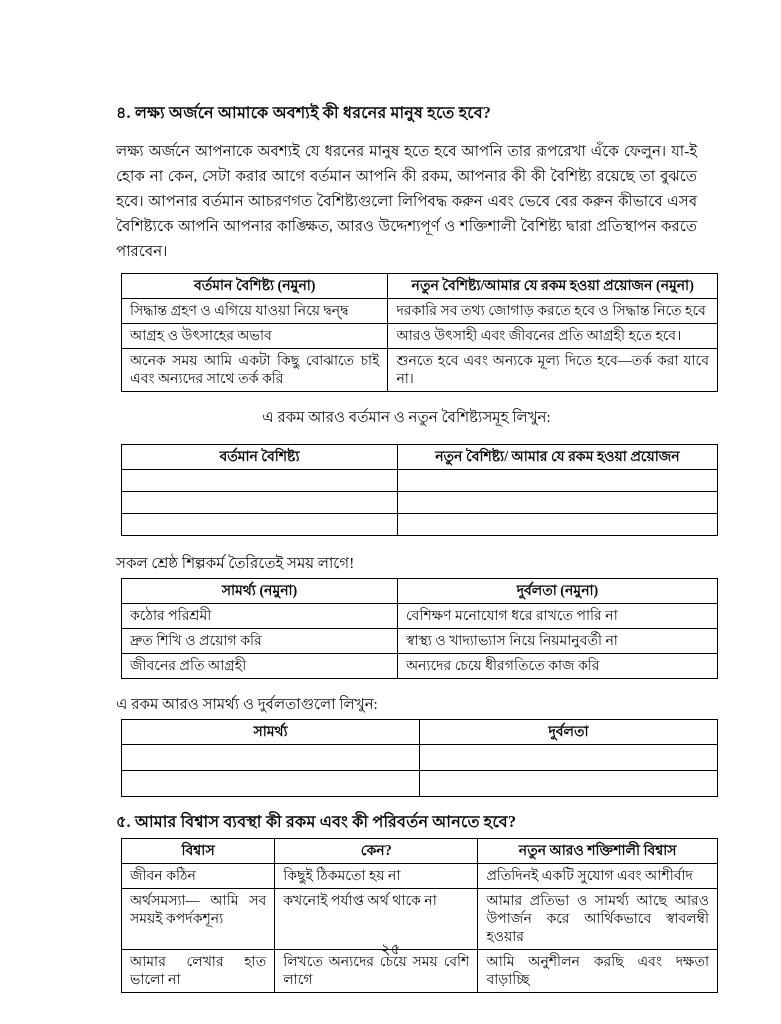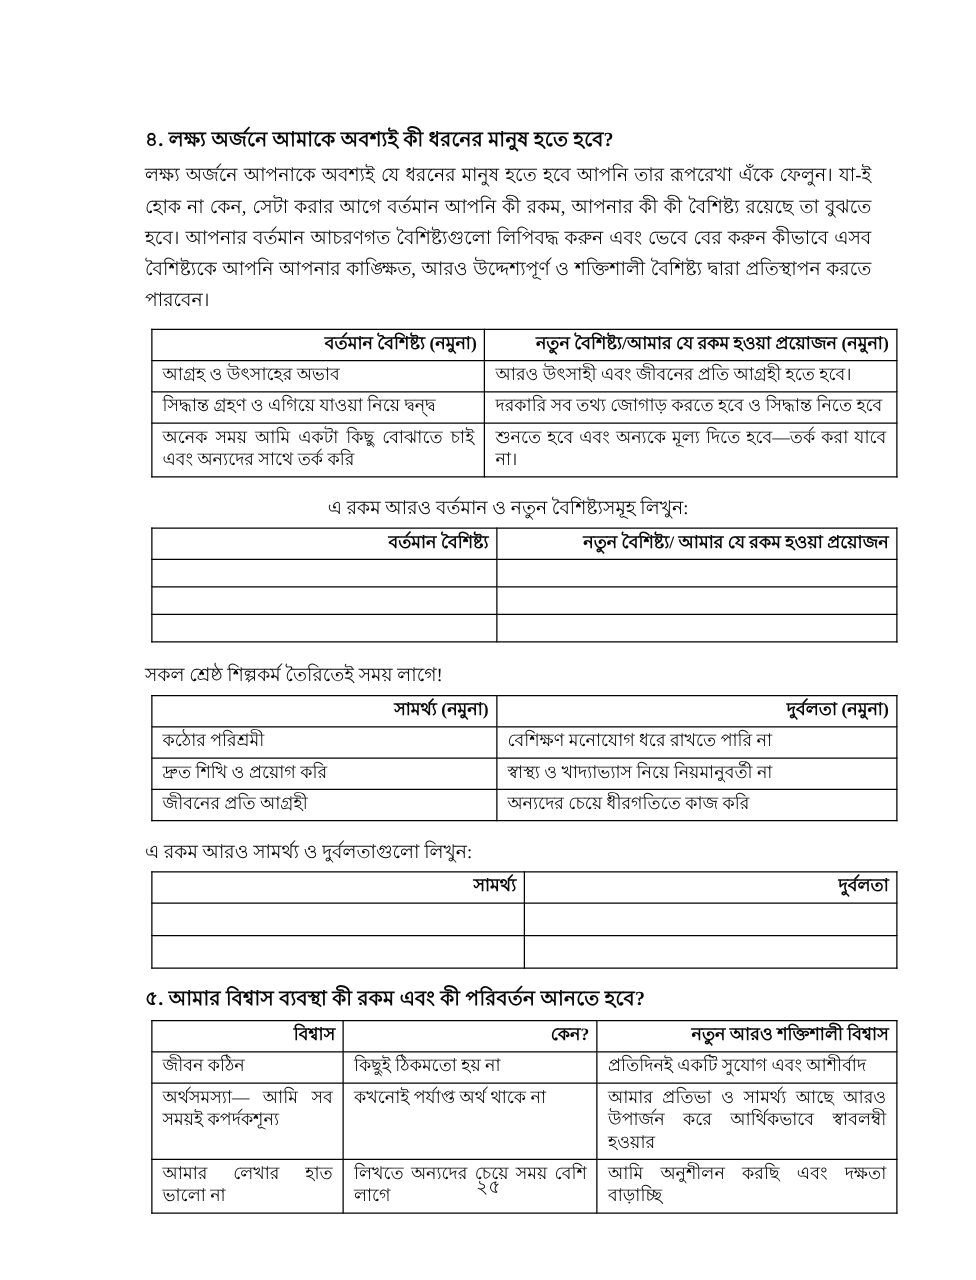--- a/index.html
+++ b/index.html
@@ -19,21 +19,21 @@
   .content {
     padding: 103px 84px 0 116px;
   }
   h2.section-heading {
     font-size: 16px;
     line-height: 20px;
     font-weight: bold;
     letter-spacing: 0.2px;
   }
   p.para {
-    margin-top: 6px;
+    margin-top: 16px;
     font-size: 15px;
     line-height: 25px;
     text-align: justify;
   }
   p.label {
     font-size: 15px;
     line-height: 19px;
   }
   table.doc-table {
     border-collapse: collapse;
@@ -41,21 +41,21 @@
     margin-left: 5px;
     table-layout: fixed;
   }
   table.doc-table th, table.doc-table td {
     border: 1px solid #000000;
     font-size: 14px;
     line-height: 18px;
   }
   table.doc-table th {
     font-weight: bold;
-    text-align: right;
+    text-align: center;
     padding: 3px 6px;
     height: 24px;
   }
   table.doc-table td {
     text-align: justify;
     vertical-align: top;
     padding: 3px 8px;
     height: 24px;
   }
   
@@ -64,21 +64,21 @@
   table.cols-50-50 th:nth-child(1), table.cols-50-50 td:nth-child(1) { width: 50%; }
   table.cols-26-34-40 th:nth-child(1), table.cols-26-34-40 td:nth-child(1) { width: 25.7%; }
   table.cols-26-34-40 th:nth-child(2), table.cols-26-34-40 td:nth-child(2) { width: 34.1%; }
   table.cols-26-34-40 th:nth-child(3), table.cols-26-34-40 td:nth-child(3) { width: 40.2%; }
   
   table.rows-22 td { height: 22px; }
   table.rows-26 td { height: 26px; }
   
   .mt-t1 { margin-top: 9px; }
   .mt-label-1 { margin-top: 16px; text-align: center; }
-  .mt-t2 { margin-top: 5px; }
+  .mt-t2 { margin-top: 17px; }
   .mt-label-2 { margin-top: 18px; }
   .mt-t3 { margin-top: 5px; }
   .mt-label-3 { margin-top: 16px; }
   .mt-t4 { margin-top: 5px; }
   .mt-h5 { margin-top: 15px; }
   .mt-t5 { margin-top: 6px; border-radius: 30px; }
   .page-number {
     position: absolute;
     left: 0;
     right: 0;
@@ -99,26 +99,26 @@
 
     <table class="doc-table cols-45-55 mt-t1">
         <thead>
           <tr>
             <th>বর্তমান বৈশিষ্ট্য (নমুনা)</th>
             <th>নতুন বৈশিষ্ট্য/আমার যে রকম হওয়া প্রয়োজন (নমুনা)</th>
           </tr>
         </thead>
         <tbody>
           <tr>
+            <td>সিদ্ধান্ত গ্রহণ ও এগিয়ে যাওয়া নিয়ে দ্বন্দ্ব</td>
+            <td>দরকারি সব তথ্য জোগাড় করতে হবে ও সিদ্ধান্ত নিতে হবে</td>
+          </tr>
+          <tr>
             <td>আগ্রহ ও উৎসাহের অভাব</td>
             <td>আরও উৎসাহী এবং জীবনের প্রতি আগ্রহী হতে হবে।</td>
-          </tr>
-          <tr>
-            <td>সিদ্ধান্ত গ্রহণ ও এগিয়ে যাওয়া নিয়ে দ্বন্দ্ব</td>
-            <td>দরকারি সব তথ্য জোগাড় করতে হবে ও সিদ্ধান্ত নিতে হবে</td>
           </tr>
           <tr>
             <td>অনেক সময় আমি একটা কিছু বোঝাতে চাই এবং অন্যদের সাথে তর্ক করি</td>
             <td>শুনতে হবে এবং অন্যকে মূল্য দিতে হবে—তর্ক করা যাবে না।</td>
           </tr>
         </tbody>
       </table>
 
     <p class="label mt-label-1">এ রকম আরও বর্তমান ও নতুন বৈশিষ্ট্যসমূহ লিখুন:</p>
 

